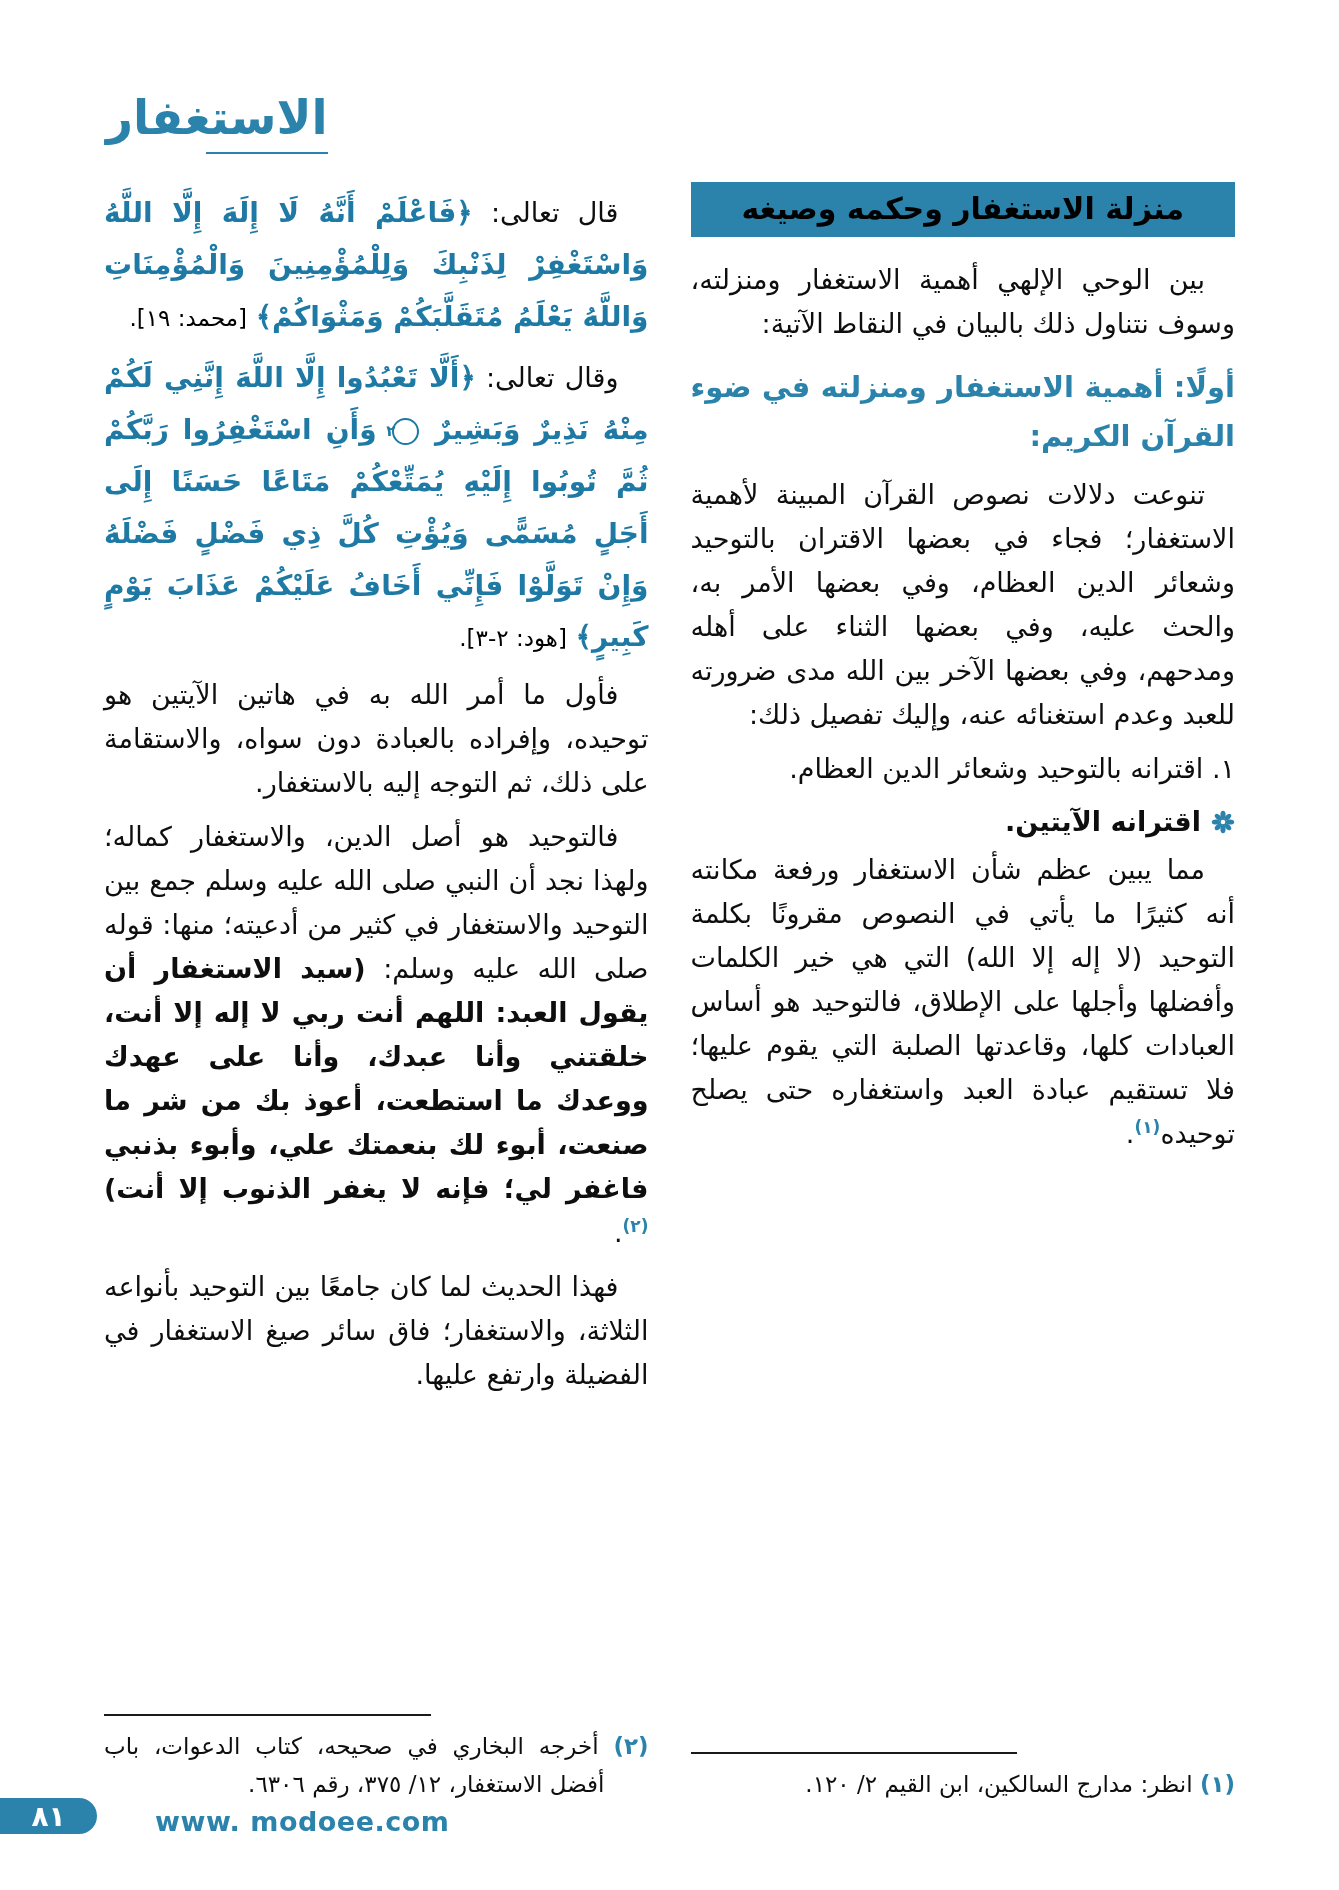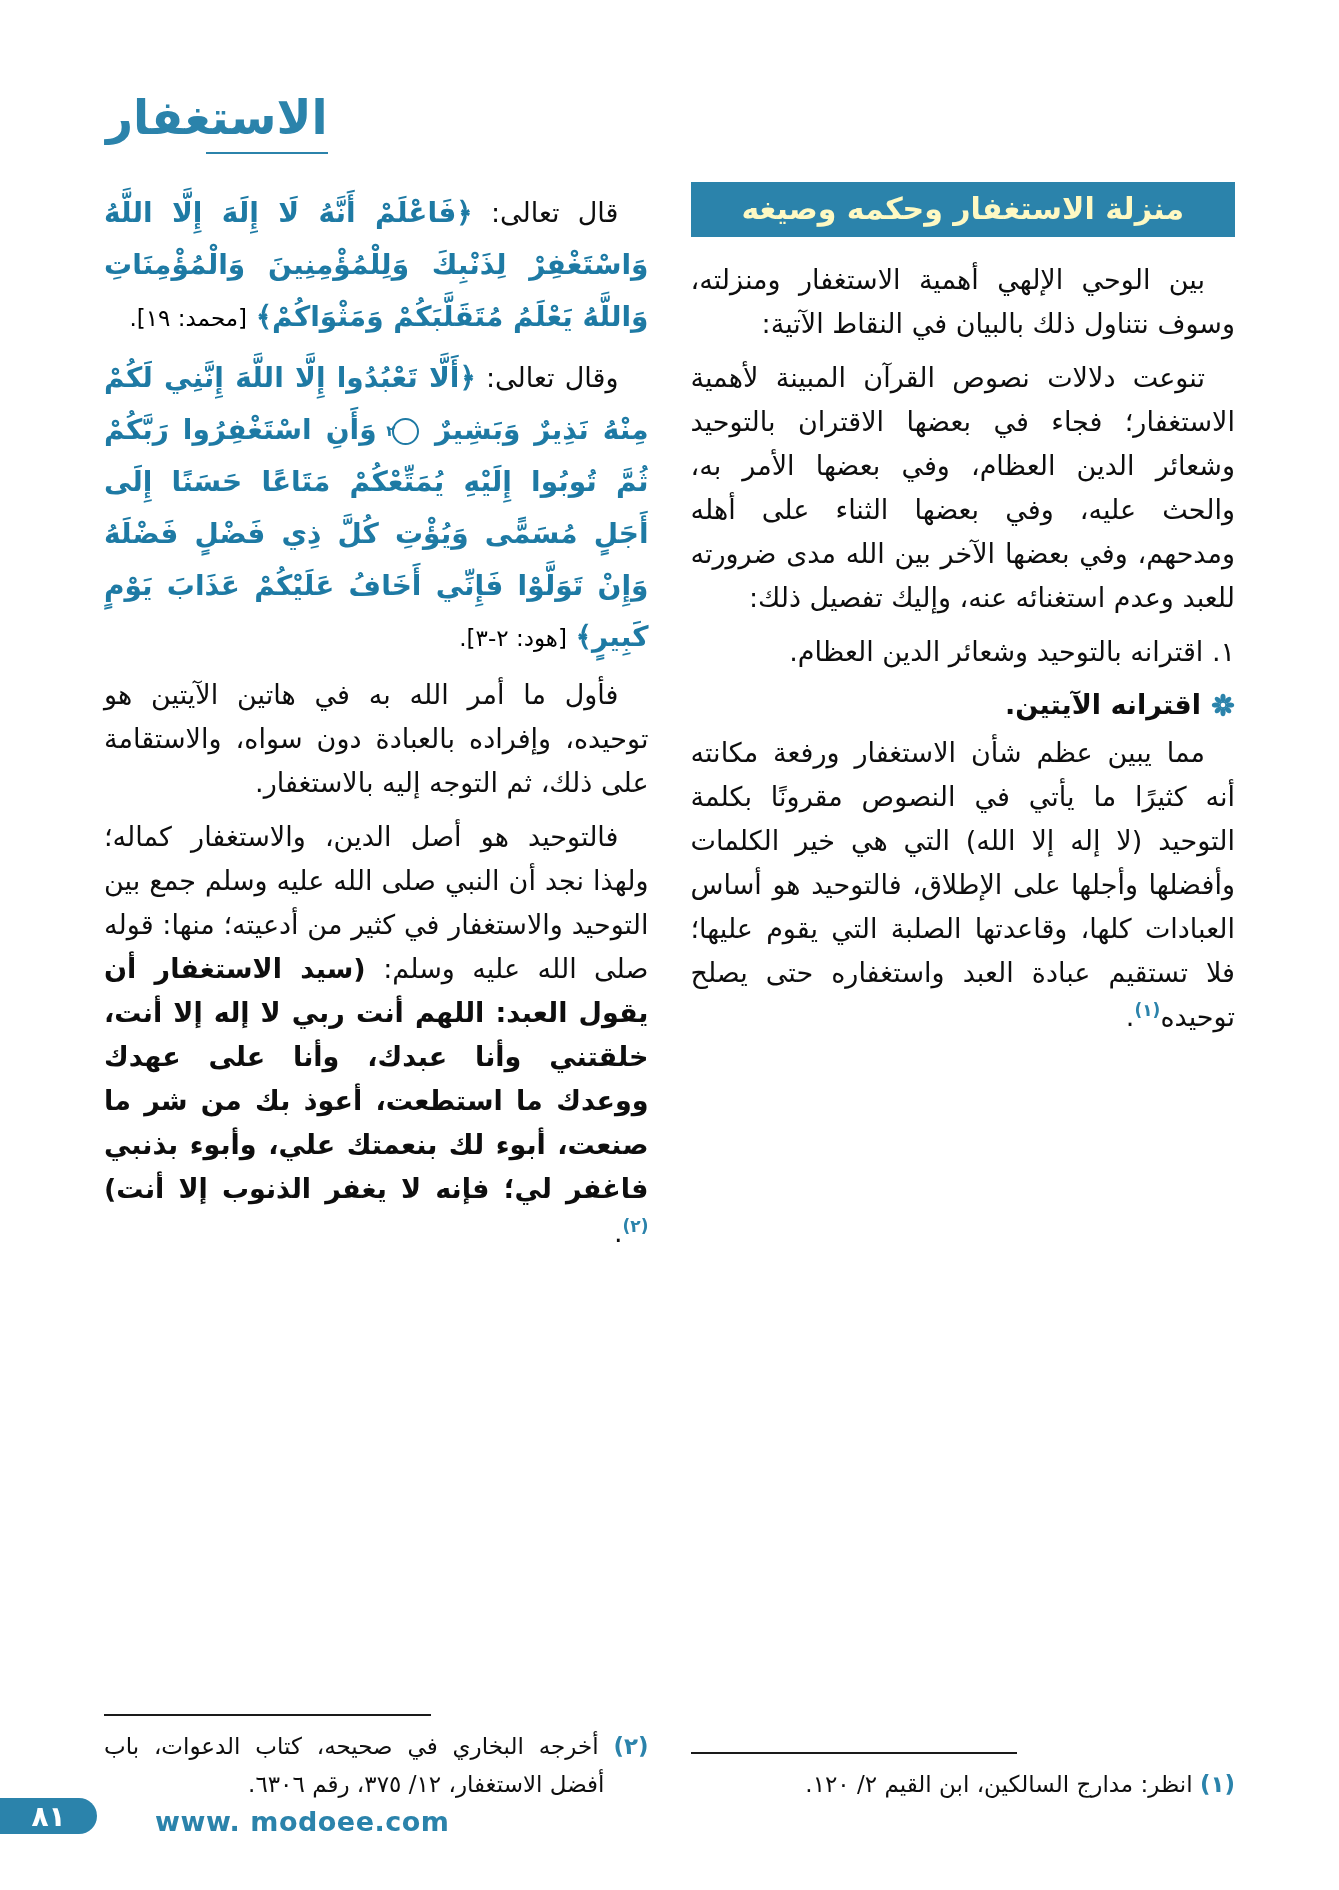--- a/index.html
+++ b/index.html
@@ -16,21 +16,21 @@
   
   .running-head { position: absolute; top: 90px; left: 106px; text-align: center; }
   .head-word { font-size: 47px; font-weight: bold; color: #2b83ab; line-height: 1.2; }
   .head-rule { height: 2px; width: 122px; background: #2b83ab; margin-top: 6px; }
 
   
   .columns { position: absolute; top: 182px; right: 104px; left: 104px; height: 1622px; display: flex; gap: 42px; }
   .col { width: 545px; display: flex; flex-direction: column; }
 
   .banner {
-    background: #2b83ab; color: #fef9c3;
+    background: #2b83ab; color: #000000;
     font-size: 30px; font-weight: bold; text-align: center;
     padding: 9px 6px 11px; margin-bottom: 16px;
   }
 
   .body-text { font-size: 27px; line-height: 1.63; text-align: justify; margin: 5px 0; }
   .indent { text-indent: 30px; }
   .bold { font-weight: bold; }
 
   .blue-head { color: #2b83ab; font-weight: bold; font-size: 29px; line-height: 1.68; text-align: justify; margin: 12px 0 8px; }
 
@@ -79,20 +79,21 @@
     <div class="head-rule"></div>
   </header>
 
   <main class="columns">
 
     <section class="col">
       <div class="banner">منزلة الاستغفار وحكمه وصيغه</div>
 
       <p class="body-text indent">بين الوحي الإلهي أهمية الاستغفار ومنزلته، وسوف نتناول ذلك بالبيان في النقاط الآتية:</p>
 
+      <p class="blue-head">أولًا: أهمية الاستغفار ومنزلته في ضوء القرآن الكريم:</p>
 
       <p class="body-text indent">تنوعت دلالات نصوص القرآن المبينة لأهمية الاستغفار؛ فجاء في بعضها الاقتران بالتوحيد وشعائر الدين العظام، وفي بعضها الأمر به، والحث عليه، وفي بعضها الثناء على أهله ومدحهم، وفي بعضها الآخر بين الله مدى ضرورته للعبد وعدم استغنائه عنه، وإليك تفصيل ذلك:</p>
 
       <p class="body-text">١. اقترانه بالتوحيد وشعائر الدين العظام.</p>
 
       <div class="bullet-line">
         <svg class="flower" width="24" height="24" viewBox="0 0 24 24">
           <g fill="#2b83ab">
             <ellipse cx="12" cy="5" rx="2.6" ry="4.2"></ellipse>
             <ellipse cx="12" cy="19" rx="2.6" ry="4.2"></ellipse>
@@ -137,20 +138,21 @@
         <span class="verse-ref">[هود: ٢-٣].</span>
       </p>
 
       <p class="body-text indent">فأول ما أمر الله به في هاتين الآيتين هو توحيده، وإفراده بالعبادة دون سواه، والاستقامة على ذلك، ثم التوجه إليه بالاستغفار.</p>
 
       <p class="body-text indent">
         <span>فالتوحيد هو أصل الدين، والاستغفار كماله؛ ولهذا نجد أن النبي صلى الله عليه وسلم جمع بين التوحيد والاستغفار في كثير من أدعيته؛ منها: قوله صلى الله عليه وسلم:</span>
         <span class="bold">(سيد الاستغفار أن يقول العبد: اللهم أنت ربي لا إله إلا أنت، خلقتني وأنا عبدك، وأنا على عهدك ووعدك ما استطعت، أعوذ بك من شر ما صنعت، أبوء لك بنعمتك علي، وأبوء بذنبي فاغفر لي؛ فإنه لا يغفر الذنوب إلا أنت)</span><span class="fnref">(٢)</span><span>.</span>
       </p>
 
+      <p class="body-text indent">فهذا الحديث لما كان جامعًا بين التوحيد بأنواعه الثلاثة، والاستغفار؛ فاق سائر صيغ الاستغفار في الفضيلة وارتفع عليها.</p>
 
       <div class="footnote-block">
         <div class="fn-rule"></div>
         <p class="footnote hang">
           <span class="fn-marker">(٢)</span>
           <span>أخرجه البخاري في صحيحه، كتاب الدعوات، باب أفضل الاستغفار، ١٢/ ٣٧٥، رقم ٦٣٠٦.</span>
         </p>
       </div>
     </section>
 

